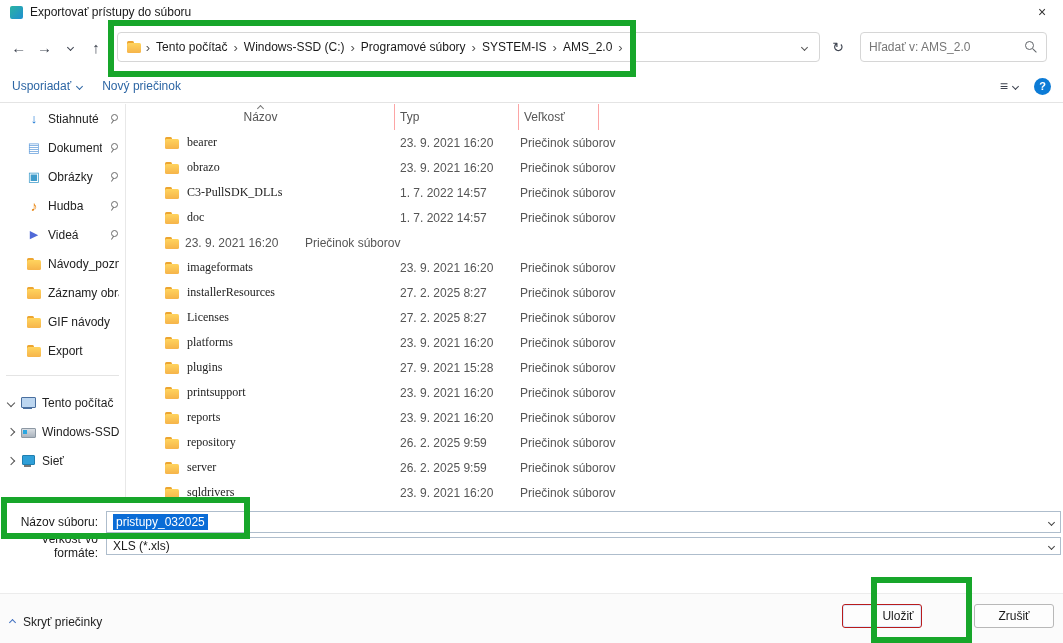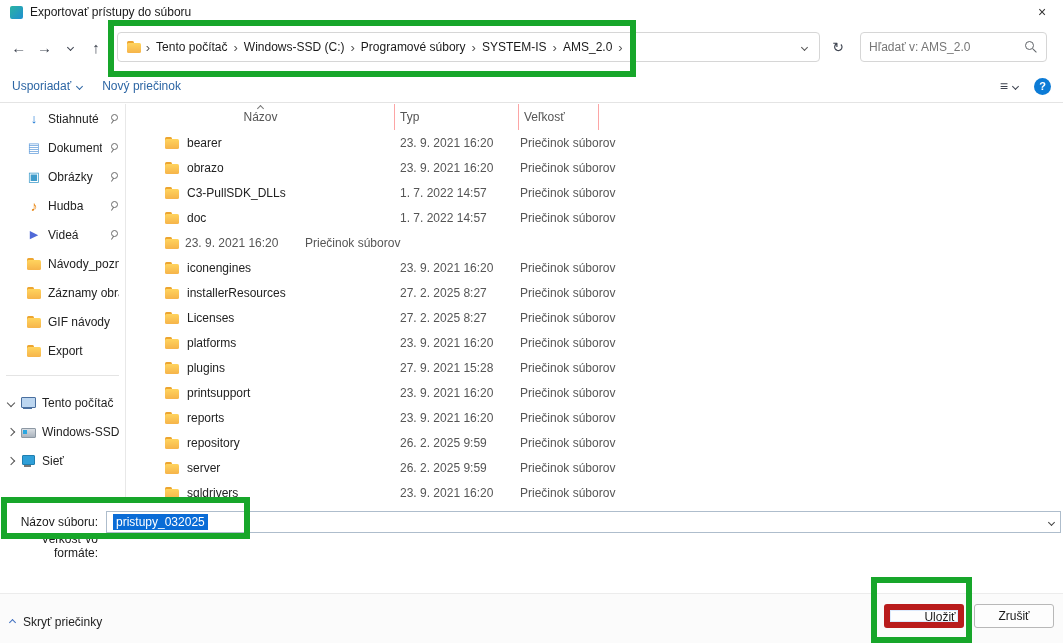--- a/index.html
+++ b/index.html
@@ -84,42 +84,42 @@
   .list-header{display:flex;align-items:center;height:26px;font-size:12px;color:#555;}
   .list-header .col{display:flex;align-items:center;height:100%;border-right:1px solid #fca5a5;cursor:pointer;}
   .col-name{width:268px;justify-content:center;position:relative;}
   .sort-caret{position:absolute;top:2px;left:50%;margin-left:-3px;color:#777;}
   .col-date{width:120px;padding-left:5px;}
   .col-type{width:124px;padding-left:5px;}
   .col-size{width:80px;padding-left:5px;}
   .file-row{display:flex;align-items:center;height:25px;font-size:12px;cursor:pointer;}
   .file-row .ic{margin-left:37px;}
   .cell{white-space:nowrap;overflow:hidden;}
-  .cell-name{width:215px;padding-left:7px;color:#222;}
+  .cell-name{width:215px;padding-left:7px;color:#222;font-family:Liberation Serif, serif;}
   .cell-date{width:120px;padding-left:5px;color:#555;}
   .cell-type{width:124px;padding-left:5px;color:#555;}
   .cell-size{width:80px;padding-left:5px;color:#555;}
 
   
   .field-row{position:absolute;left:0;width:100%;display:flex;align-items:center;font-size:12px;}
   .field-row label{width:106px;text-align:right;padding-right:8px;flex:0 0 106px;}
   .combo{flex:1;margin-right:2px;border:1px solid #aebdcc;background:#fff;display:flex;align-items:center;padding:0 6px;cursor:pointer;}
   .fname{top:509px;height:26px;}
   .fname .combo{height:22px;}
   .selected-text{background:var(--accent);color:#fff;padding:1px 3px;}
   .combo-chev{margin-left:auto;color:#444;}
   .format{top:536px;height:20px;}
   .format .combo{height:18px;}
 
   
   .footer{position:absolute;left:0;bottom:0;width:100%;height:50px;background:#fbfbfb;border-top:1px solid #ececec;}
   .hide-folders{position:absolute;left:10px;bottom:14px;display:flex;align-items:center;gap:8px;font-size:12px;color:#222;}
   .hide-folders .chev{color:#3f6fc0;}
   .btn{position:absolute;bottom:15px;width:80px;height:24px;font-size:12px;background:#fdfdfd;border:1px solid #b8b8b8;border-radius:3px;color:#1a1a1a;}
-  .btn.primary{left:884px;border:6px solid #b91c1c;box-shadow:0 0 0 1px #dceafd inset;padding-left:32px;}
+  .btn.primary{left:842px;border:1px solid #b91c1c;box-shadow:0 0 0 1px #dceafd inset;padding-left:32px;}
   .btn.cancel{left:974px;}
 
   
   .annotation{position:absolute;border:6px solid var(--annotation);z-index:100;pointer-events:none;}
   .ann-breadcrumb{left:108px;top:20px;width:528px;height:57px;}
   .ann-filename{left:1px;top:497px;width:249px;height:42px;}
   .ann-save{left:871px;top:577px;width:101px;height:66px;}
 </style>
 </head>
 <body>
@@ -299,21 +299,21 @@
           <span class="cell cell-size"></span>
         </div>
         <div class="file-row">
           <span class="ic" data-icon="folder"></span>
           <span class="cell cell-date">23. 9. 2021 16:20</span>
           <span class="cell cell-type">Priečinok súborov</span>
           <span class="cell cell-size"></span>
         </div>
         <div class="file-row">
           <span class="ic" data-icon="folder"></span>
-          <span class="cell cell-name">iconengines</span>
+          <span class="cell cell-name">imageformats</span>
           <span class="cell cell-date">23. 9. 2021 16:20</span>
           <span class="cell cell-type">Priečinok súborov</span>
           <span class="cell cell-size"></span>
         </div>
         <div class="file-row">
           <span class="ic" data-icon="folder"></span>
           <span class="cell cell-name">installerResources</span>
           <span class="cell cell-date">27. 2. 2025 8:27</span>
           <span class="cell cell-type">Priečinok súborov</span>
           <span class="cell cell-size"></span>
@@ -380,20 +380,24 @@
   <div class="field-row fname">
     <label>Názov súboru:</label>
     <div class="combo">
       <span class="selected-text">pristupy_032025</span>
       <span class="chev down tiny combo-chev"></span>
     </div>
   </div>
 
   <div class="field-row format">
     <label>Veľkosť vo formáte:</label>
+    <div class="combo">
+      <span>XLS (*.xls)</span>
+      <span class="chev down tiny combo-chev"></span>
+    </div>
   </div>
 
   <footer class="footer">
     <button class="hide-folders">
       <span class="chev up tiny"></span>
       <span>Skryť priečinky</span>
     </button>
     <button class="btn primary">Uložiť</button>
     <button class="btn cancel">Zrušiť</button>
   </footer>

